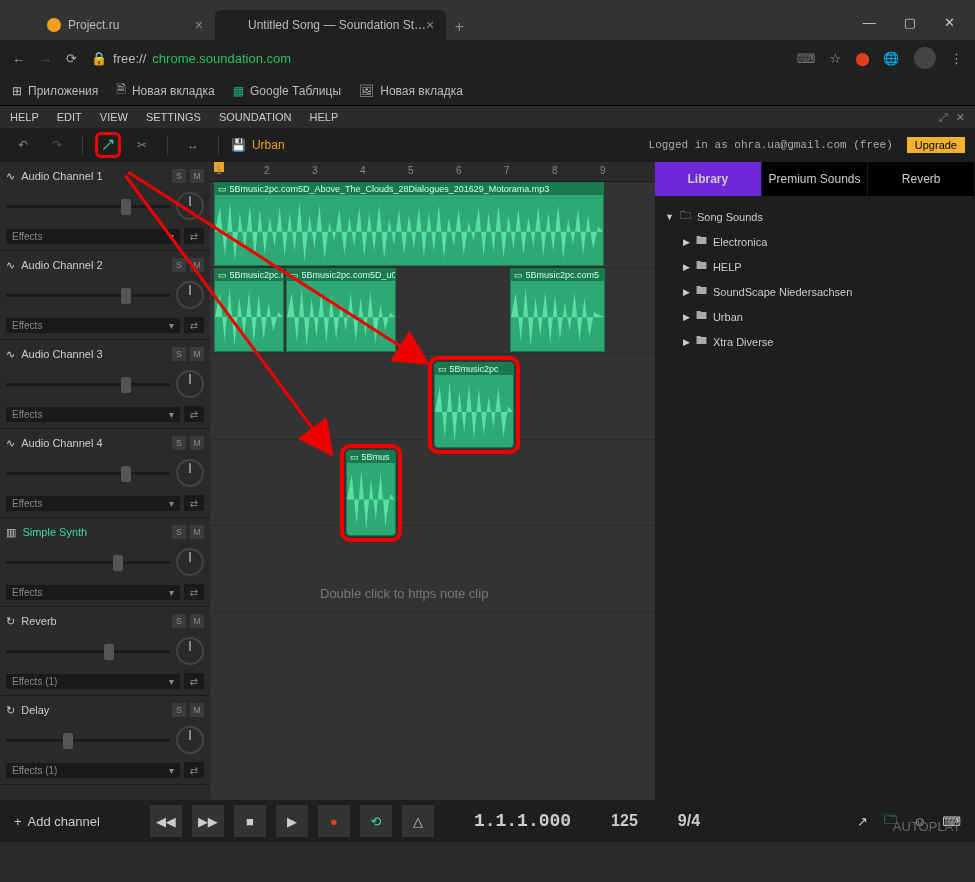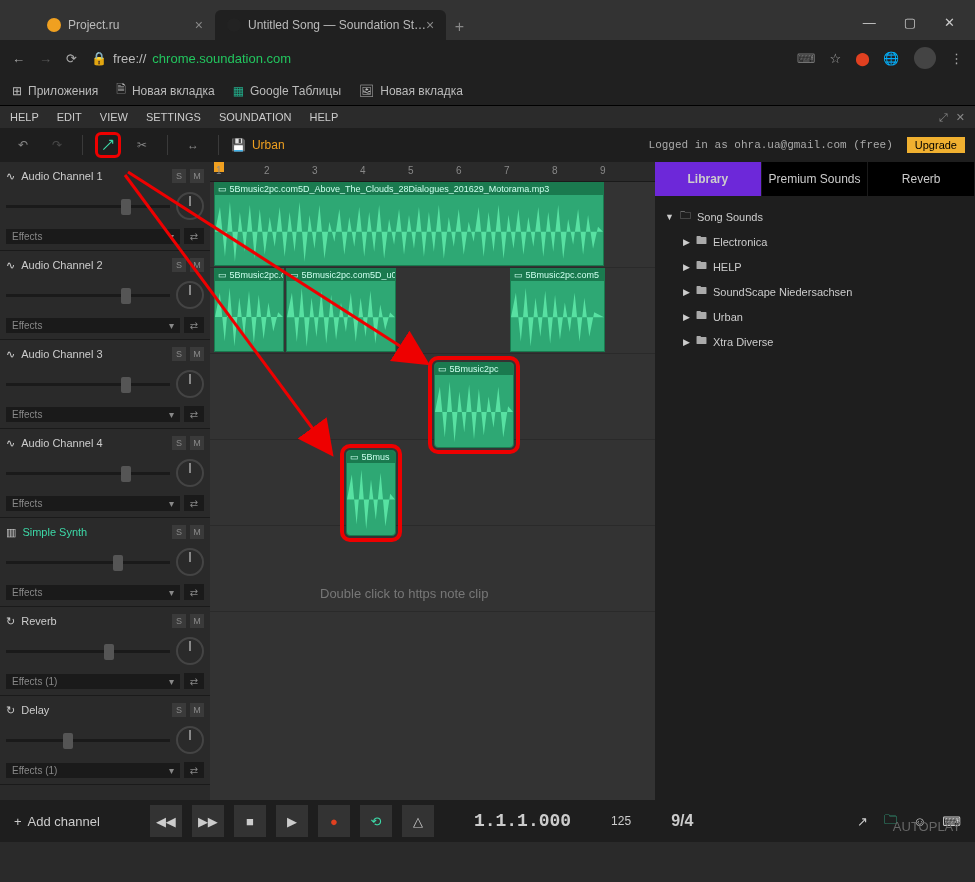--- a/index.html
+++ b/index.html
@@ -82,21 +82,21 @@
 .tree-row.child { padding-left: 20px; }
 .folder-icon { color: #aaa; }
 .tri { font-size: 9px; }
 
 
 .transport { background: #1e1e1e; height: 42px; display: flex; align-items: center; padding: 0 14px; gap: 10px; color: #ccc; font-size: 13px; }
 .add-ch { color: #ccc; display: flex; align-items: center; gap: 6px; }
 .tbtn { width: 32px; height: 32px; background: #333; display: flex; align-items: center; justify-content: center; color: #ccc; }
 .rec { color: #e04020; }
 .pos-display { font-family: 'Courier New', monospace; font-size: 18px; font-weight: bold; margin: 0 30px; }
-.tempo { font-size: 12px; font-weight: normal; text-align: right; }
+.tempo { font-size: 16px; font-weight: bold; text-align: right; }
 .sig { font-size: 16px; font-weight: bold; margin-left: 30px; }
 .transport-right { margin-left: auto; display: flex; gap: 16px; align-items: center; }
 .autoplay { font-size: 13px; color: #666; position: absolute; right: 14px; bottom: 48px; margin-left: 10px; }
 
 
 .anno { position: absolute; pointer-events: none; z-index: 100; }
 
 .icon-svg { width: 14px; height: 14px; }
 </style>
 </head>

